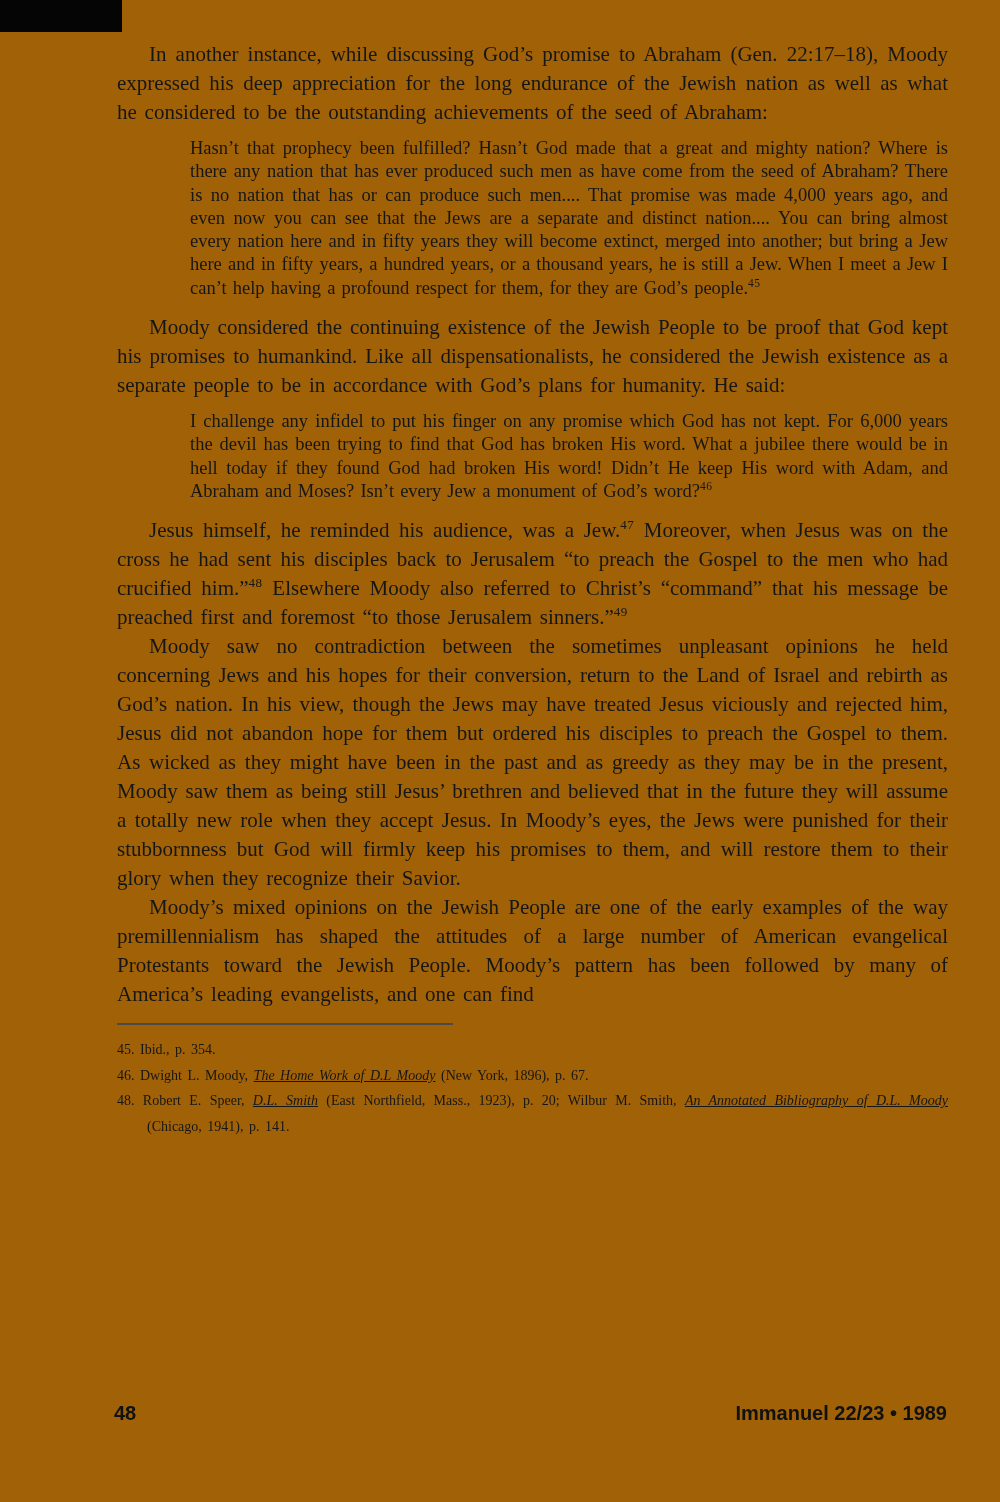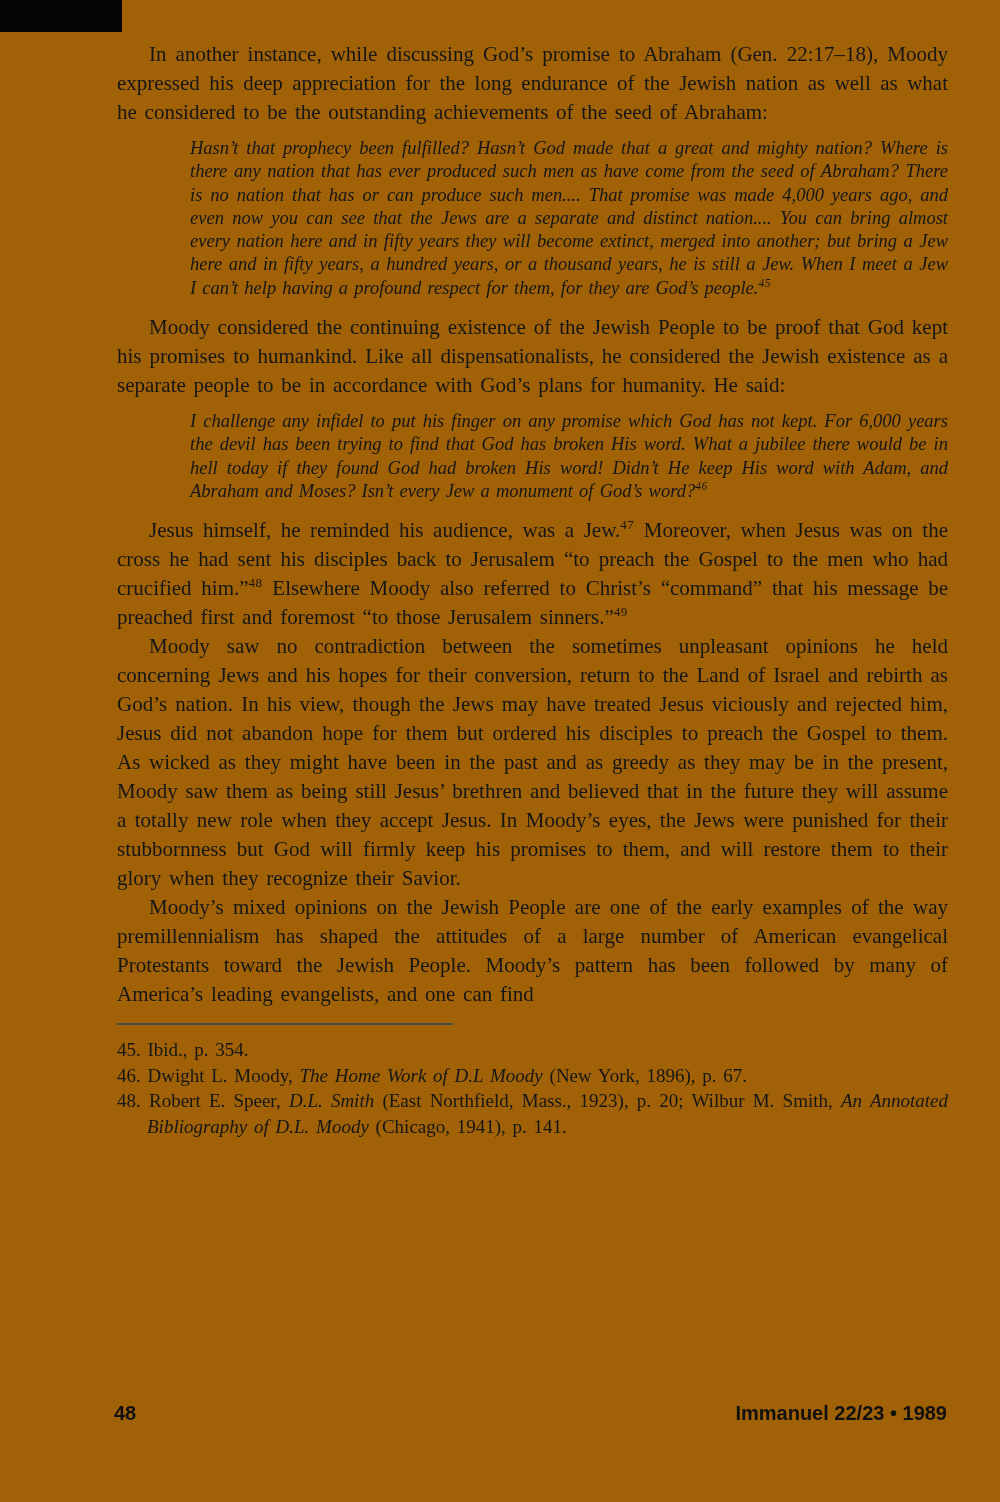--- a/index.html
+++ b/index.html
@@ -37,47 +37,47 @@
     text-indent: 32px;
     word-spacing: 2.5px;
     margin: 0;
   }
   .quote {
     margin: 10px 0 13px 73px;
     font-size: 18.5px;
     line-height: 23.3px;
     text-align: justify;
     word-spacing: 1.5px;
-    font-style: italic;
   }
   sup.fn-ref {
     font-size: 0.62em;
     line-height: 0;
     vertical-align: super;
     letter-spacing: 0.5px;
   }
   .footnotes {
     margin-top: 14px;
   }
   .fn-rule {
     width: 336px;
     height: 2px;
     background: #4a4a4a;
     margin: 0 0 12px 0;
   }
   .footnote {
-    font-size: 19px;
+    font-size: 14px;
     line-height: 25.5px;
     padding-left: 30px;
     text-indent: -30px;
     text-align: justify;
     word-spacing: 2px;
   }
   .footnote em {
     font-style: italic;
+    text-decoration: underline;
   }
   .footer {
     position: absolute;
     left: 114px;
     right: 53px;
     top: 1402px;
     display: flex;
     justify-content: space-between;
     align-items: baseline;
     font-family: "Liberation Sans", "DejaVu Sans", sans-serif;

